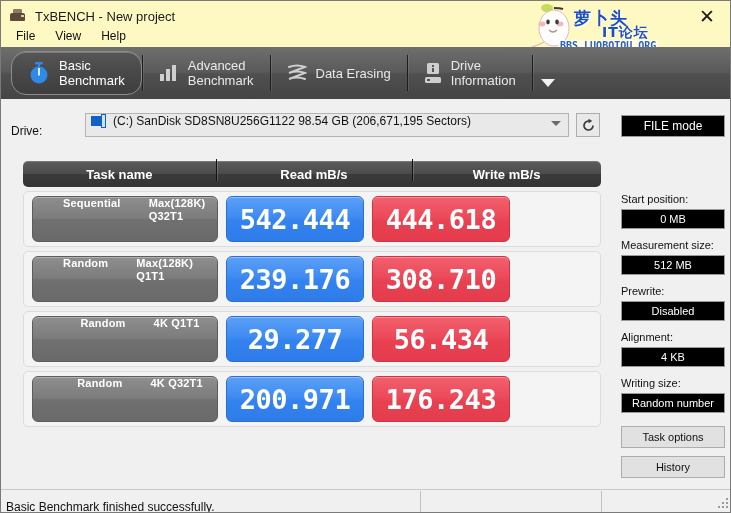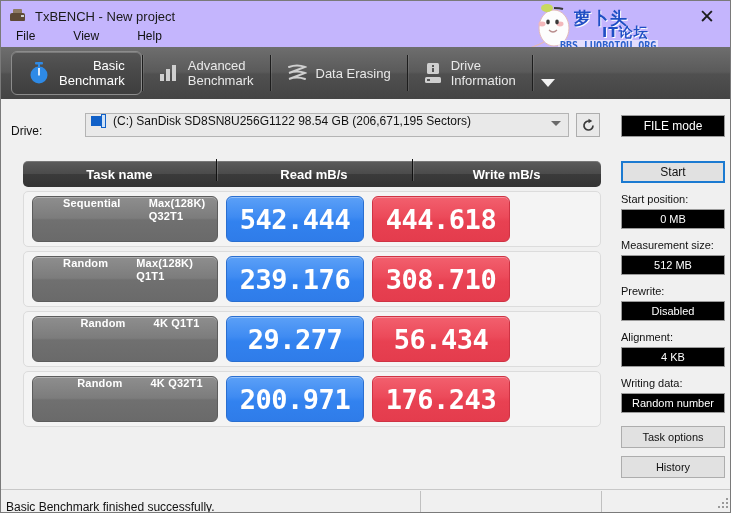--- a/index.html
+++ b/index.html
@@ -13,21 +13,21 @@
     position:relative;width:731px;height:513px;
     background:#f0f0f0;
     border:1px solid #7a7a7a;
     box-sizing:border-box;
     overflow:hidden;
   }
 
   
   .titlebar{
     position:absolute;left:0;top:0;width:100%;height:46px;
-    background:#c4b5fd;box-sizing:border-box;
+    background:#fef9c3;box-sizing:border-box;
   }
   .title-row{
     position:absolute;left:8px;top:4px;height:22px;
     display:flex;align-items:center;gap:8px;
   }
   .app-icon{
     width:18px;height:16px;position:relative;flex:none;
   }
   .app-icon .body{
     position:absolute;left:1px;top:5px;width:15px;height:8px;
@@ -37,21 +37,21 @@
     position:absolute;left:4px;top:1px;width:9px;height:5px;
     background:#8d7a62;border-radius:1px;
   }
   .app-icon .led{
     position:absolute;left:12px;top:7px;width:3px;height:2px;background:#cfcfcf;
   }
   .title-text{
     font-size:13px;color:#1a1a1a;white-space:nowrap;
   }
   .menubar{
-    position:absolute;left:6px;top:26px;display:flex;gap:20px;
+    position:absolute;left:6px;top:26px;display:flex;gap:2px;
   }
   .menu-item{
     font-size:12px;color:#111;padding:2px 9px;cursor:default;
   }
 
   .close-btn{
     position:absolute;right:10px;top:4px;width:26px;height:22px;
     display:flex;align-items:center;justify-content:center;
     font-size:19px;color:#1c1c1c;line-height:1;cursor:default;
     font-family:"DejaVu Sans", sans-serif;
@@ -97,24 +97,23 @@
   }
   .tab{
     position:relative;display:flex;align-items:center;gap:9px;
     padding:0 16px;color:#e9e9e9;font-size:13px;line-height:15px;
     cursor:default;white-space:nowrap;
   }
   .tab.active{
     margin:4px 0 4px 10px;
     background:linear-gradient(180deg,#565656 0%,#484848 50%,#3e3e3e 100%);
     border:1px solid #8c8c8c;
-    border-radius:6px;
+    border-radius:15px;
     box-shadow:inset 0 1px 0 rgba(255,255,255,0.22);
     color:#ffffff;
-    text-align:right;
   }
   .tab-sep{
     width:1px;margin:8px 0;background:#1d1d1d;
     box-shadow:1px 0 0 rgba(255,255,255,0.10);
     flex:none;
   }
   .tab-label{display:block;}
   .tab-label .l2{display:block;}
 
   .ic{flex:none;display:block;}
@@ -446,35 +445,34 @@
         <div class="cell-val read">200.971</div>
         <div class="cell-val write">176.243</div>
       </div>
 
     </div>
   </div>
 
   <div class="sidebar">
 
     <div class="mode-btn">FILE mode</div>
-    <div class="start-btn">Start</div>
 
     <div class="sb-label" style="top:94px">Start position:</div>
     <div class="sb-value" style="top:110px">0 MB</div>
 
     <div class="sb-label" style="top:140px">Measurement size:</div>
     <div class="sb-value" style="top:156px">512 MB</div>
 
     <div class="sb-label" style="top:186px">Prewrite:</div>
     <div class="sb-value" style="top:202px">Disabled</div>
 
     <div class="sb-label" style="top:232px">Alignment:</div>
     <div class="sb-value" style="top:248px">4 KB</div>
 
-    <div class="sb-label" style="top:278px">Writing data:</div>
+    <div class="sb-label" style="top:278px">Writing size:</div>
     <div class="sb-value" style="top:294px">Random number</div>
 
     <div class="sb-btn" style="top:327px">Task options</div>
     <div class="sb-btn" style="top:357px">History</div>
   </div>
 
   <div class="statusbar">
     <div class="status-cell">Basic Benchmark finished successfully.</div>
     <div class="status-cell2"></div>
     <svg class="status-grip" viewBox="0 0 12 12">

